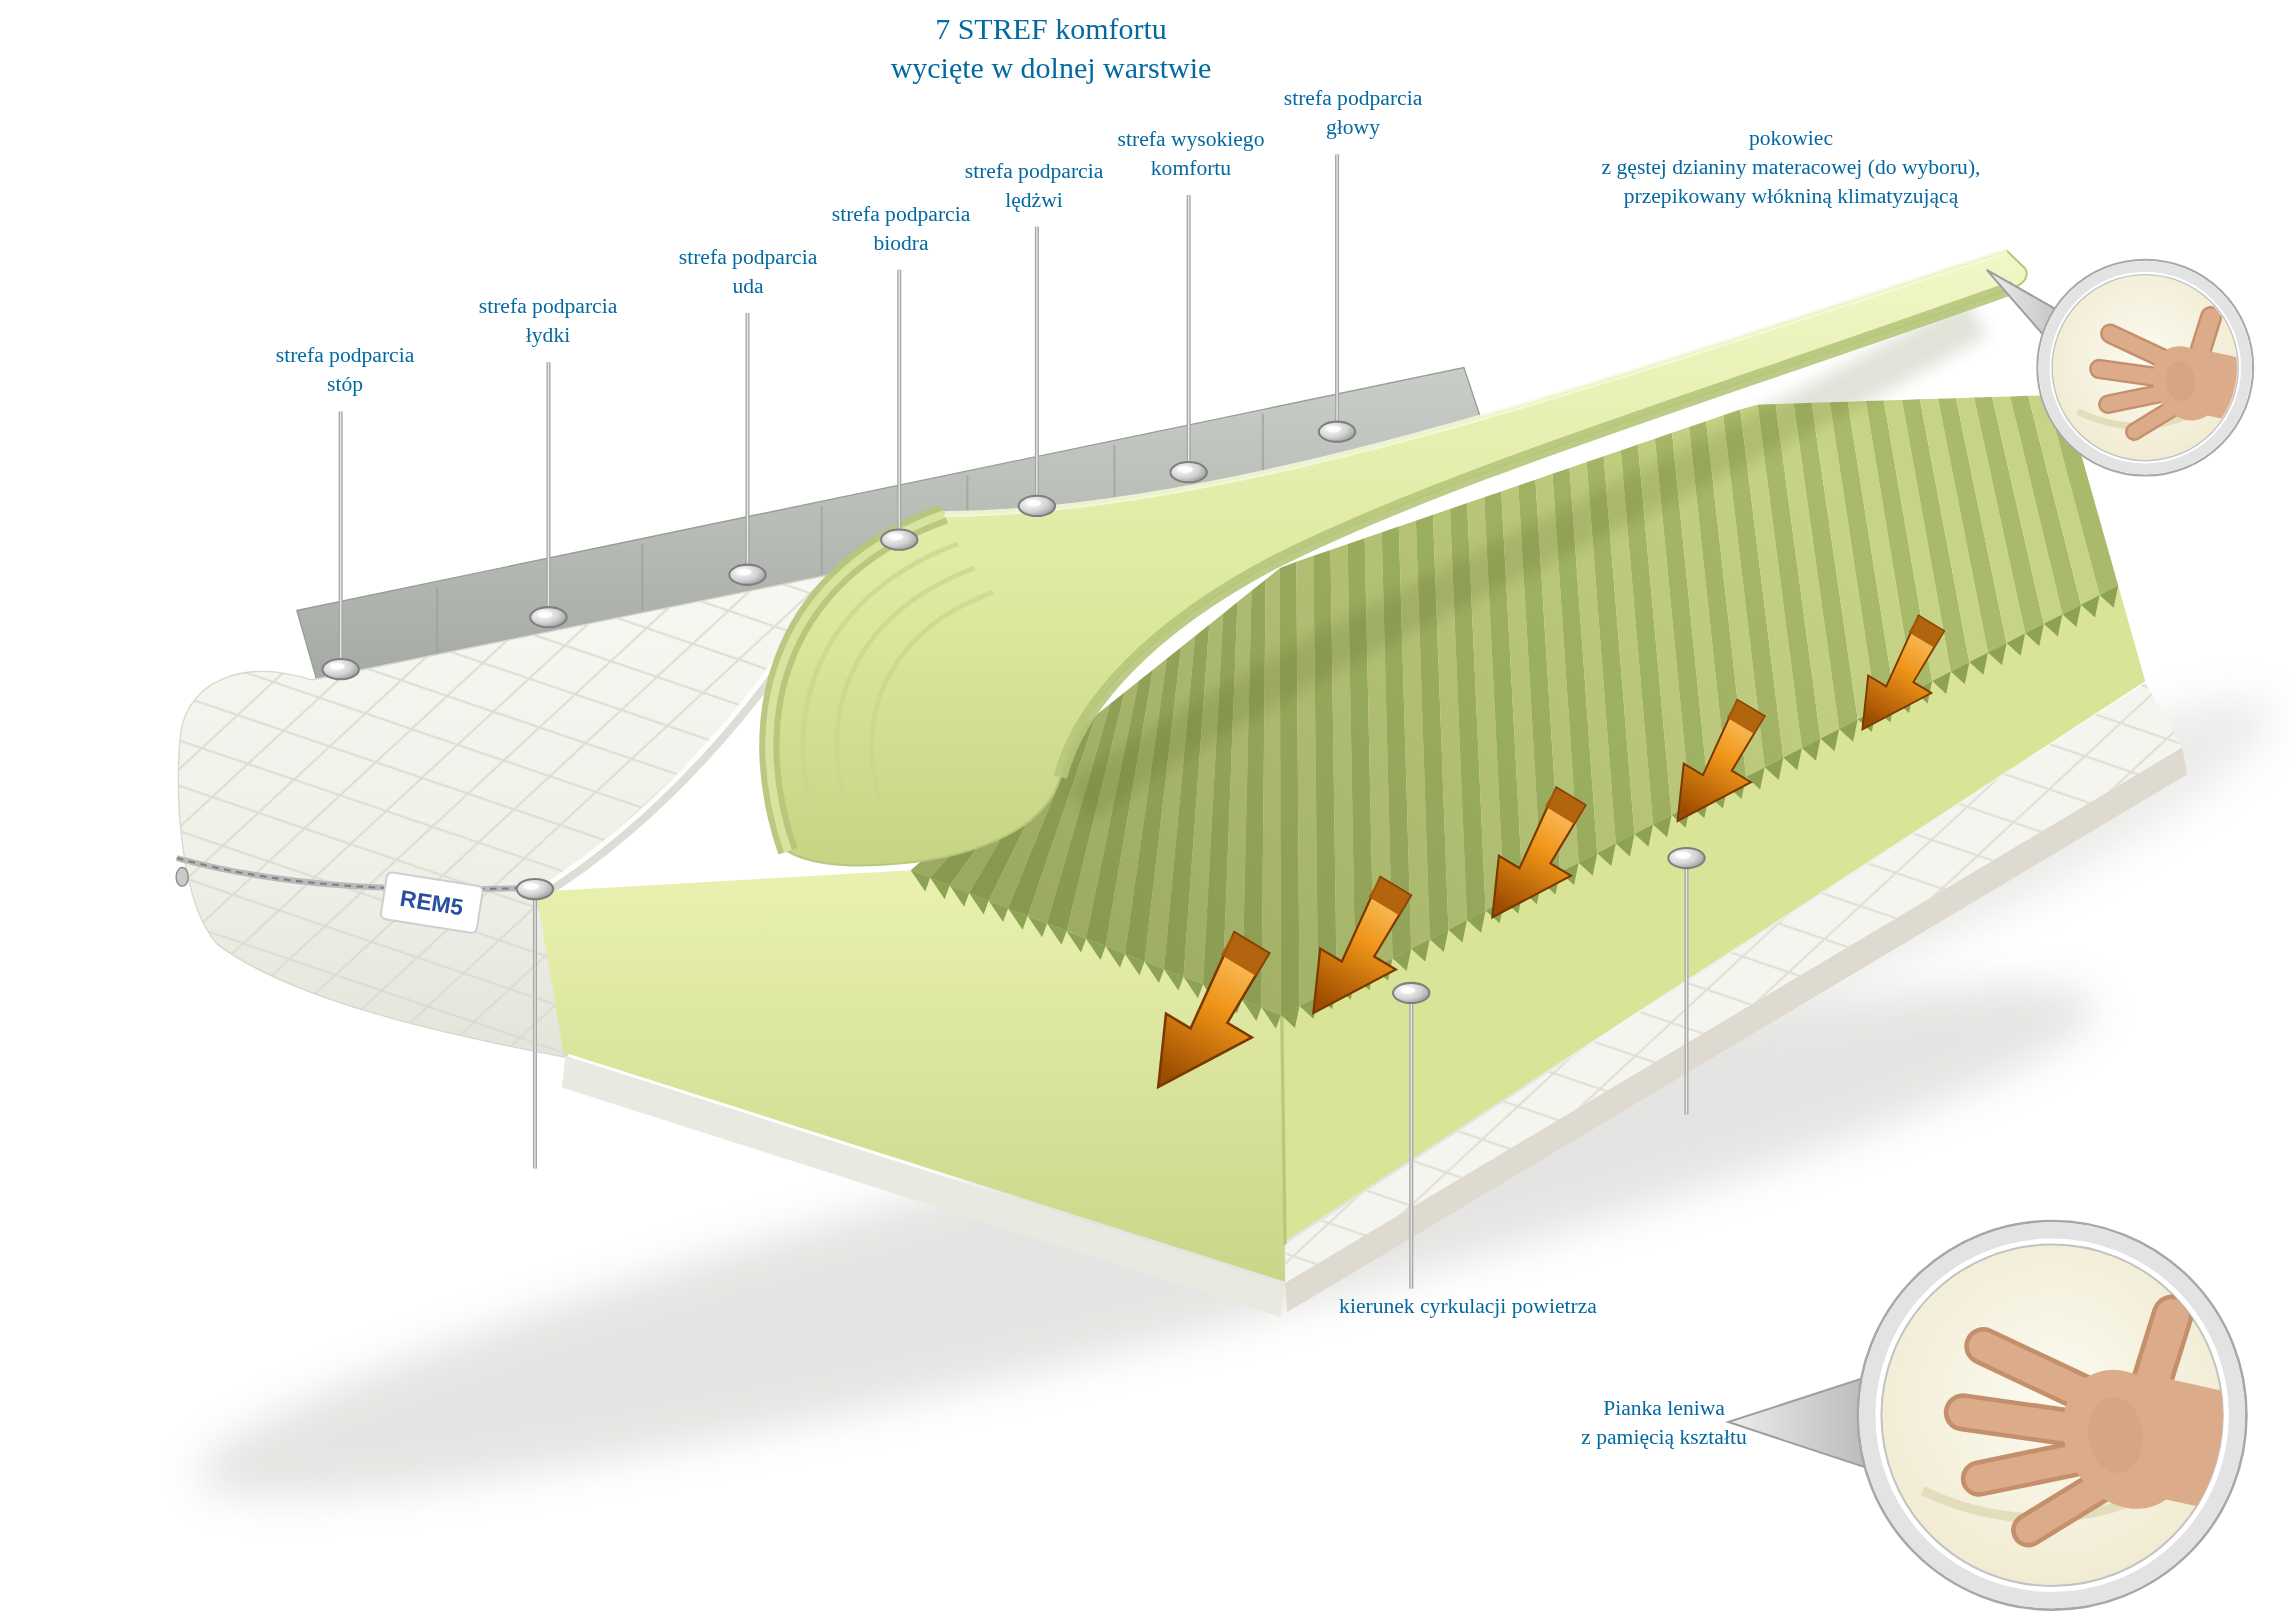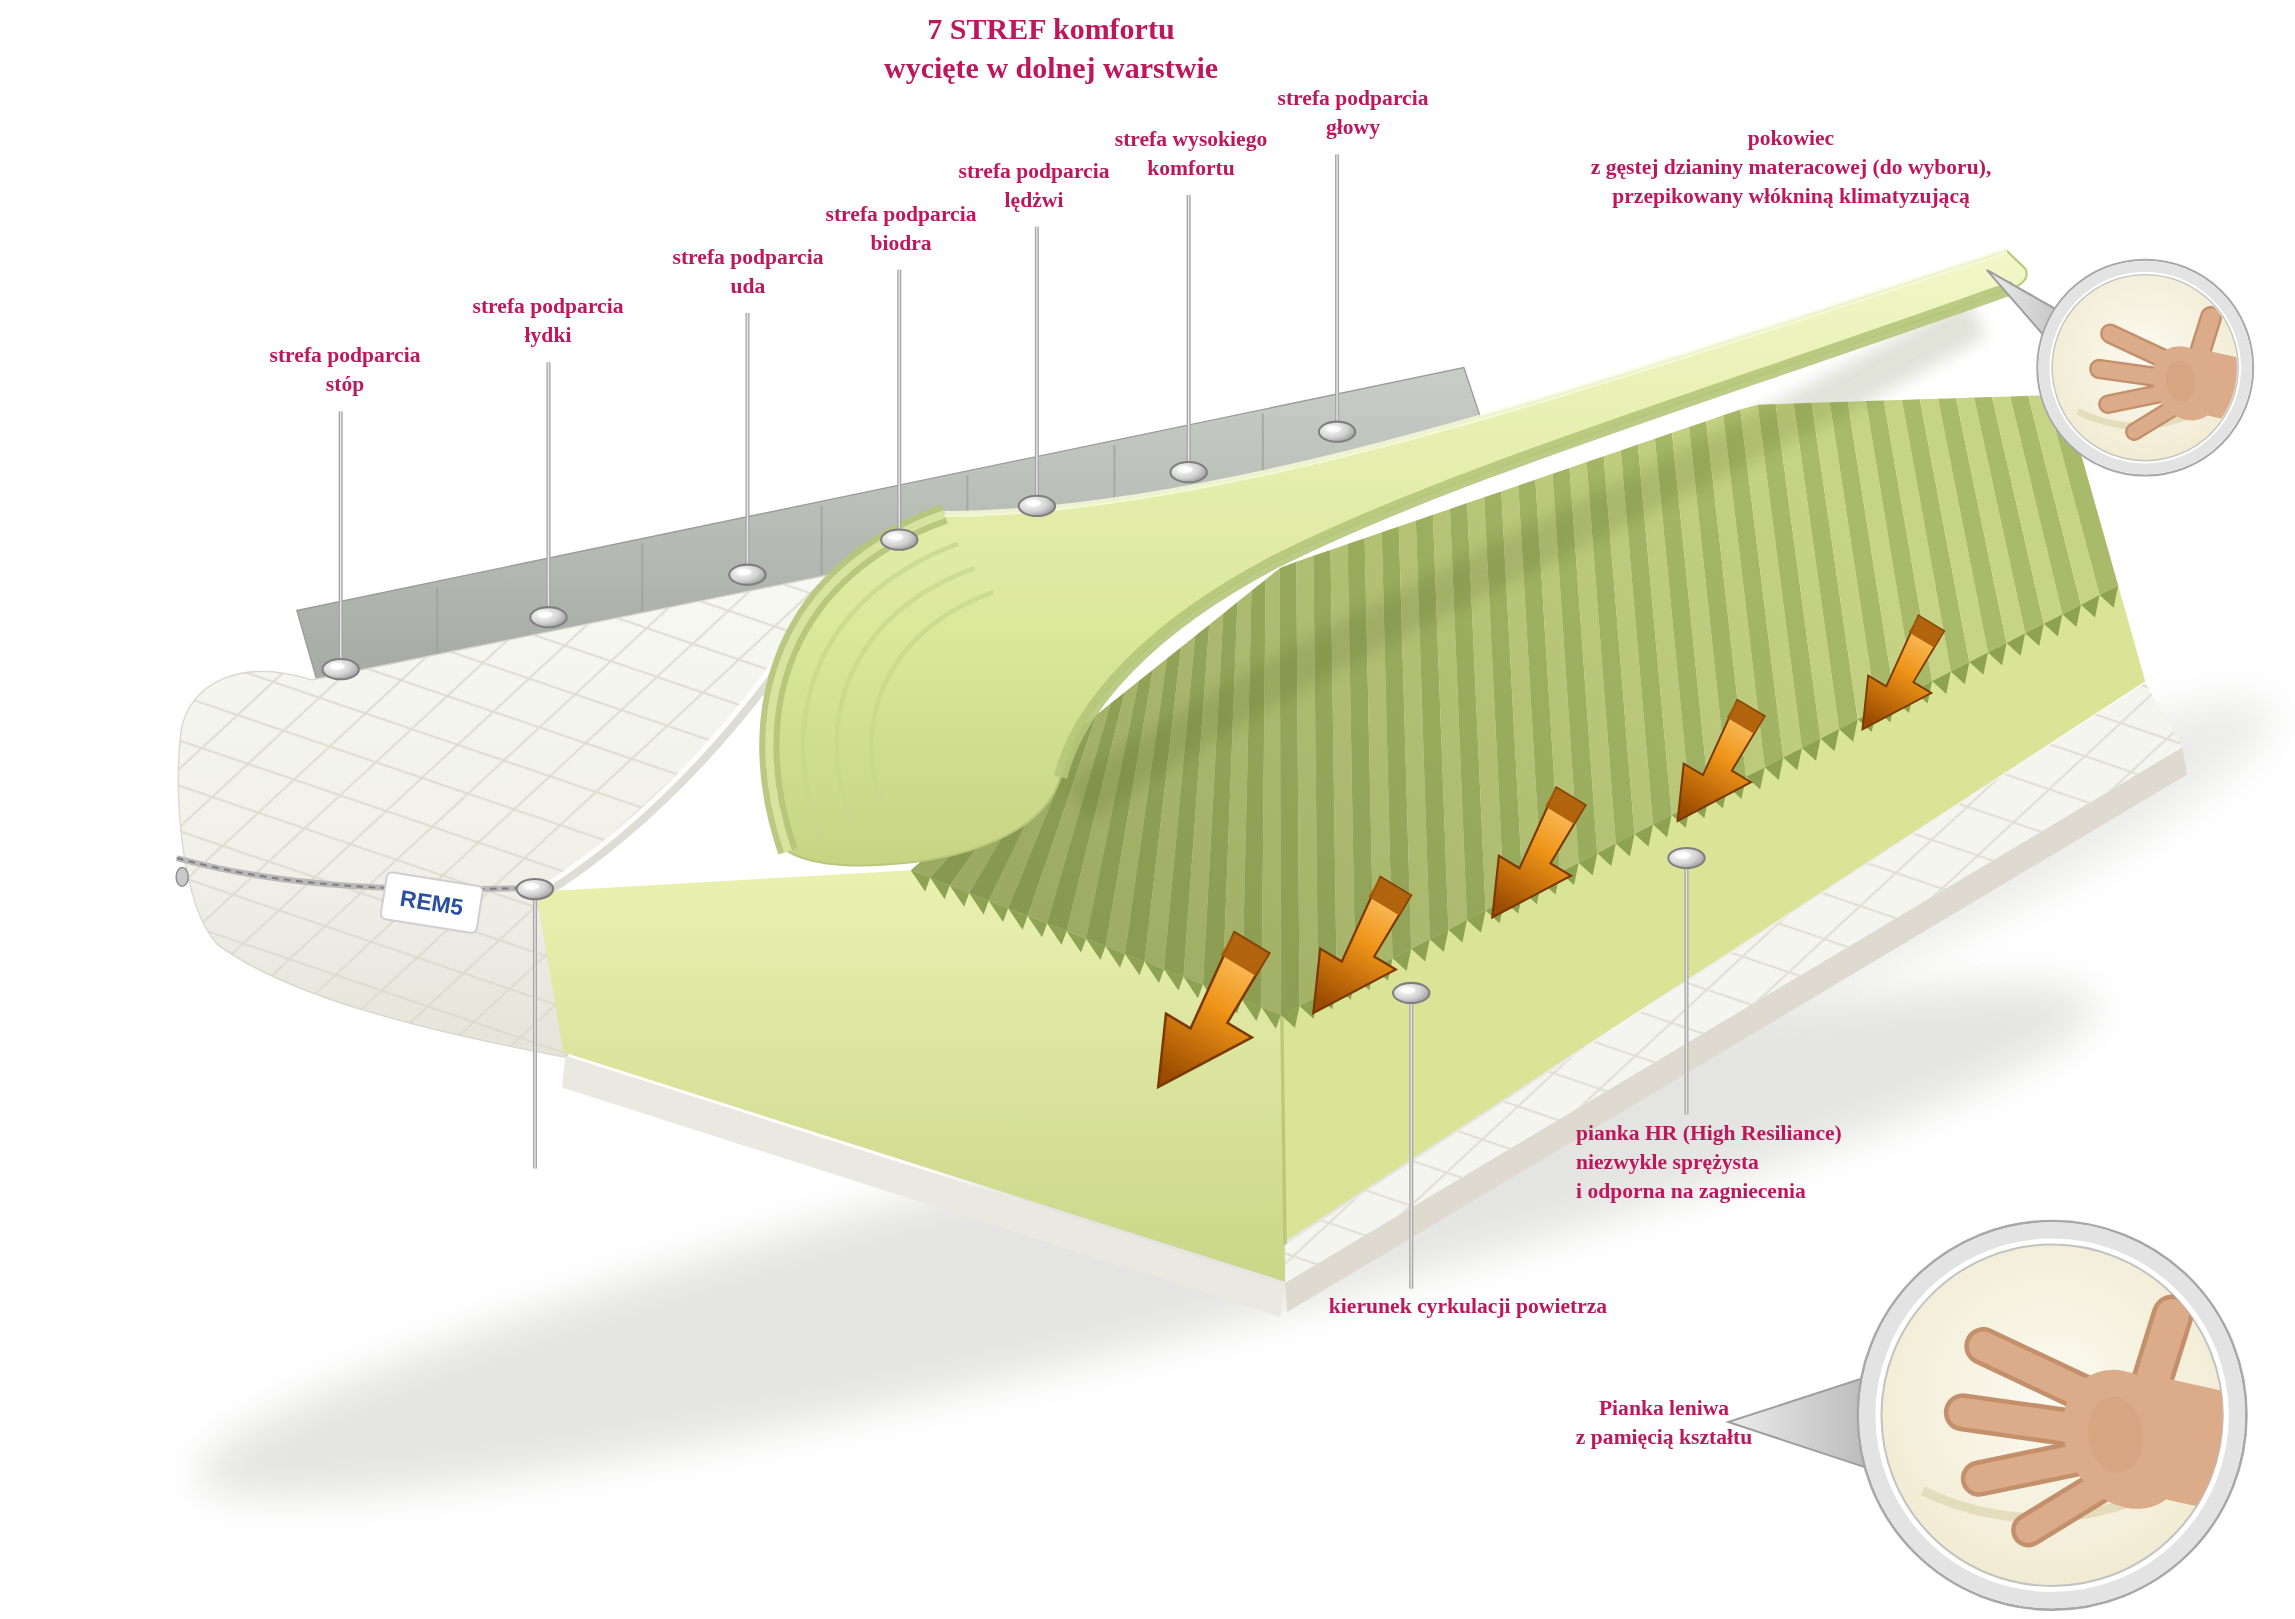--- a/index.html
+++ b/index.html
@@ -1,20 +1,20 @@
 <!DOCTYPE html>
 <html style="font-size:10.8px"><head>
 <meta charset="utf-8">
 <style>
   html,body{margin:0;padding:0;background:#fff;}
   #page{position:relative;width:2295px;height:1619px;background:#fff;overflow:hidden;
         font-family:"Liberation Serif", serif;}
   #art{position:absolute;left:0;top:0;width:2295px;height:1619px;}
-  .lbl{position:absolute;white-space:pre-line;text-align:center;font-weight:bold;
-       font-size:21.6px;line-height:1.35;color:#be185d;transform:translateX(-50%);}
+  .lbl{position:absolute;white-space:pre-line;text-align:center;font-weight:normal;
+       font-size:21.6px;line-height:1.35;color:#0369a1;transform:translateX(-50%);}
   .lbl.left{transform:none;text-align:left;}
   .lbl.title{font-size:30px;line-height:1.3;}
 </style>
 </head>
 <body>
 
 <div id="page">
 
 <svg id="art" viewBox="0 0 3402 2400">
   <defs>
@@ -393,21 +393,18 @@
 biodra</div>
 <div class="lbl" style="left:1034px;top:157px">strefa podparcia
 lędżwi</div>
 <div class="lbl" style="left:1191px;top:125px">strefa wysokiego
 komfortu</div>
 <div class="lbl" style="left:1353px;top:84px">strefa podparcia
 głowy</div>
 <div class="lbl" style="left:1791px;top:124px">pokowiec
 z gęstej dzianiny materacowej (do wyboru),
 przepikowany włókniną klimatyzującą</div>
-<div class="lbl left" style="left:1576px;top:1119px">pianka HR (High Resiliance)
-niezwykle sprężysta
-i odporna na zagniecenia</div>
 <div class="lbl" style="left:1468px;top:1292px">kierunek cyrkulacji powietrza</div>
 <div class="lbl" style="left:1664px;top:1394px">Pianka leniwa
 z pamięcią kształtu</div>
 
 </div>
 
 
 </body></html>

